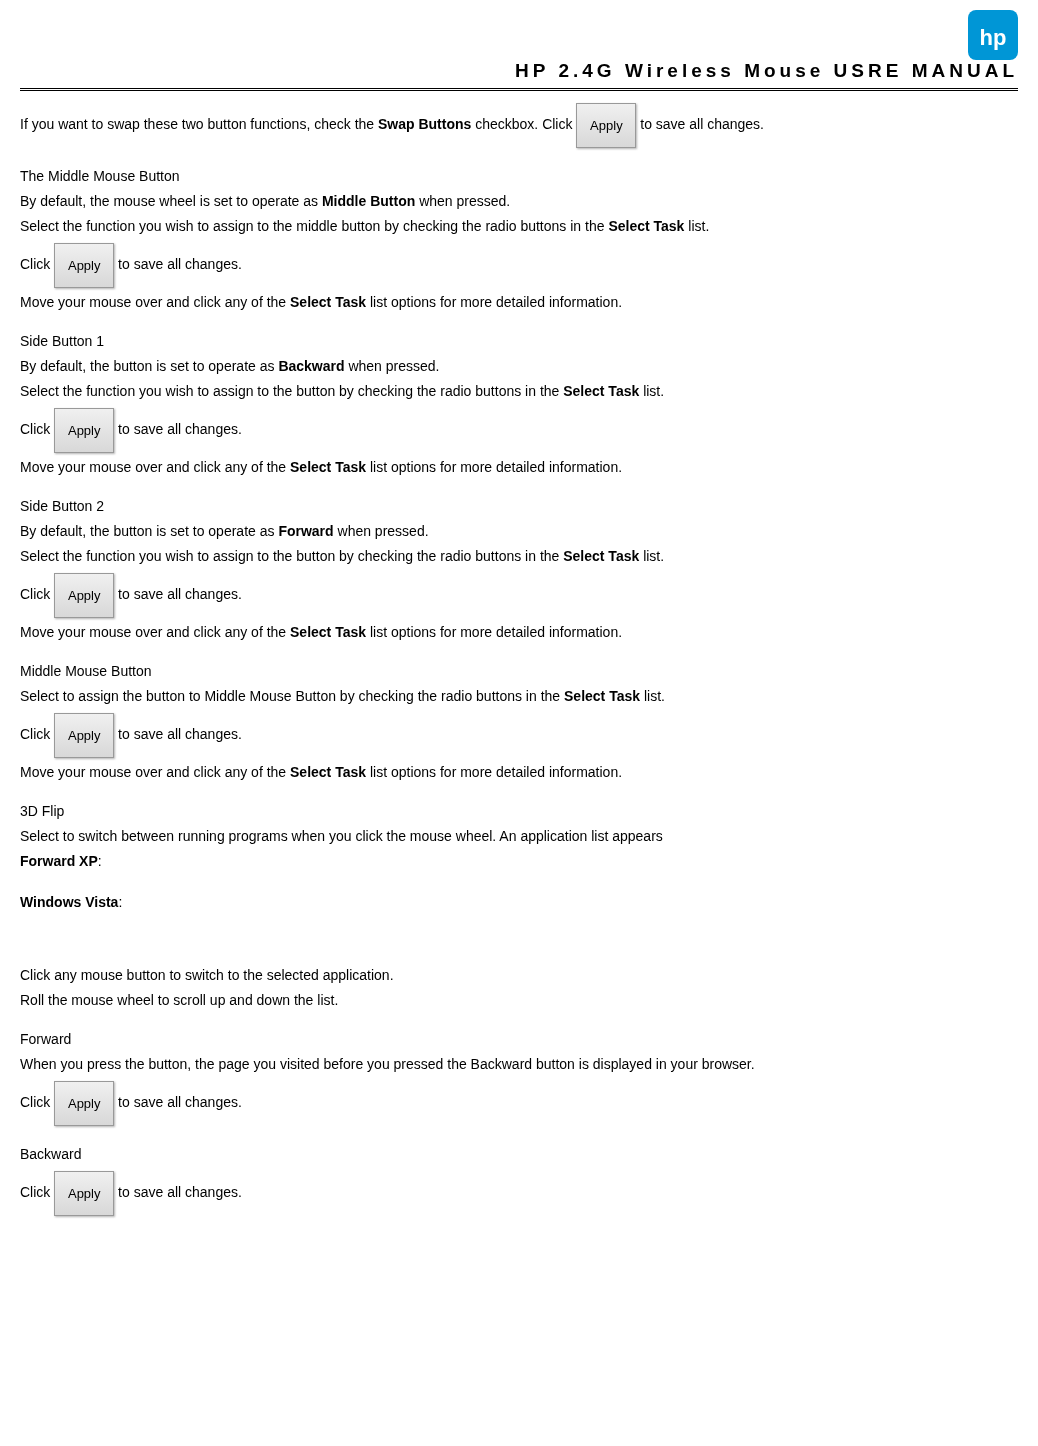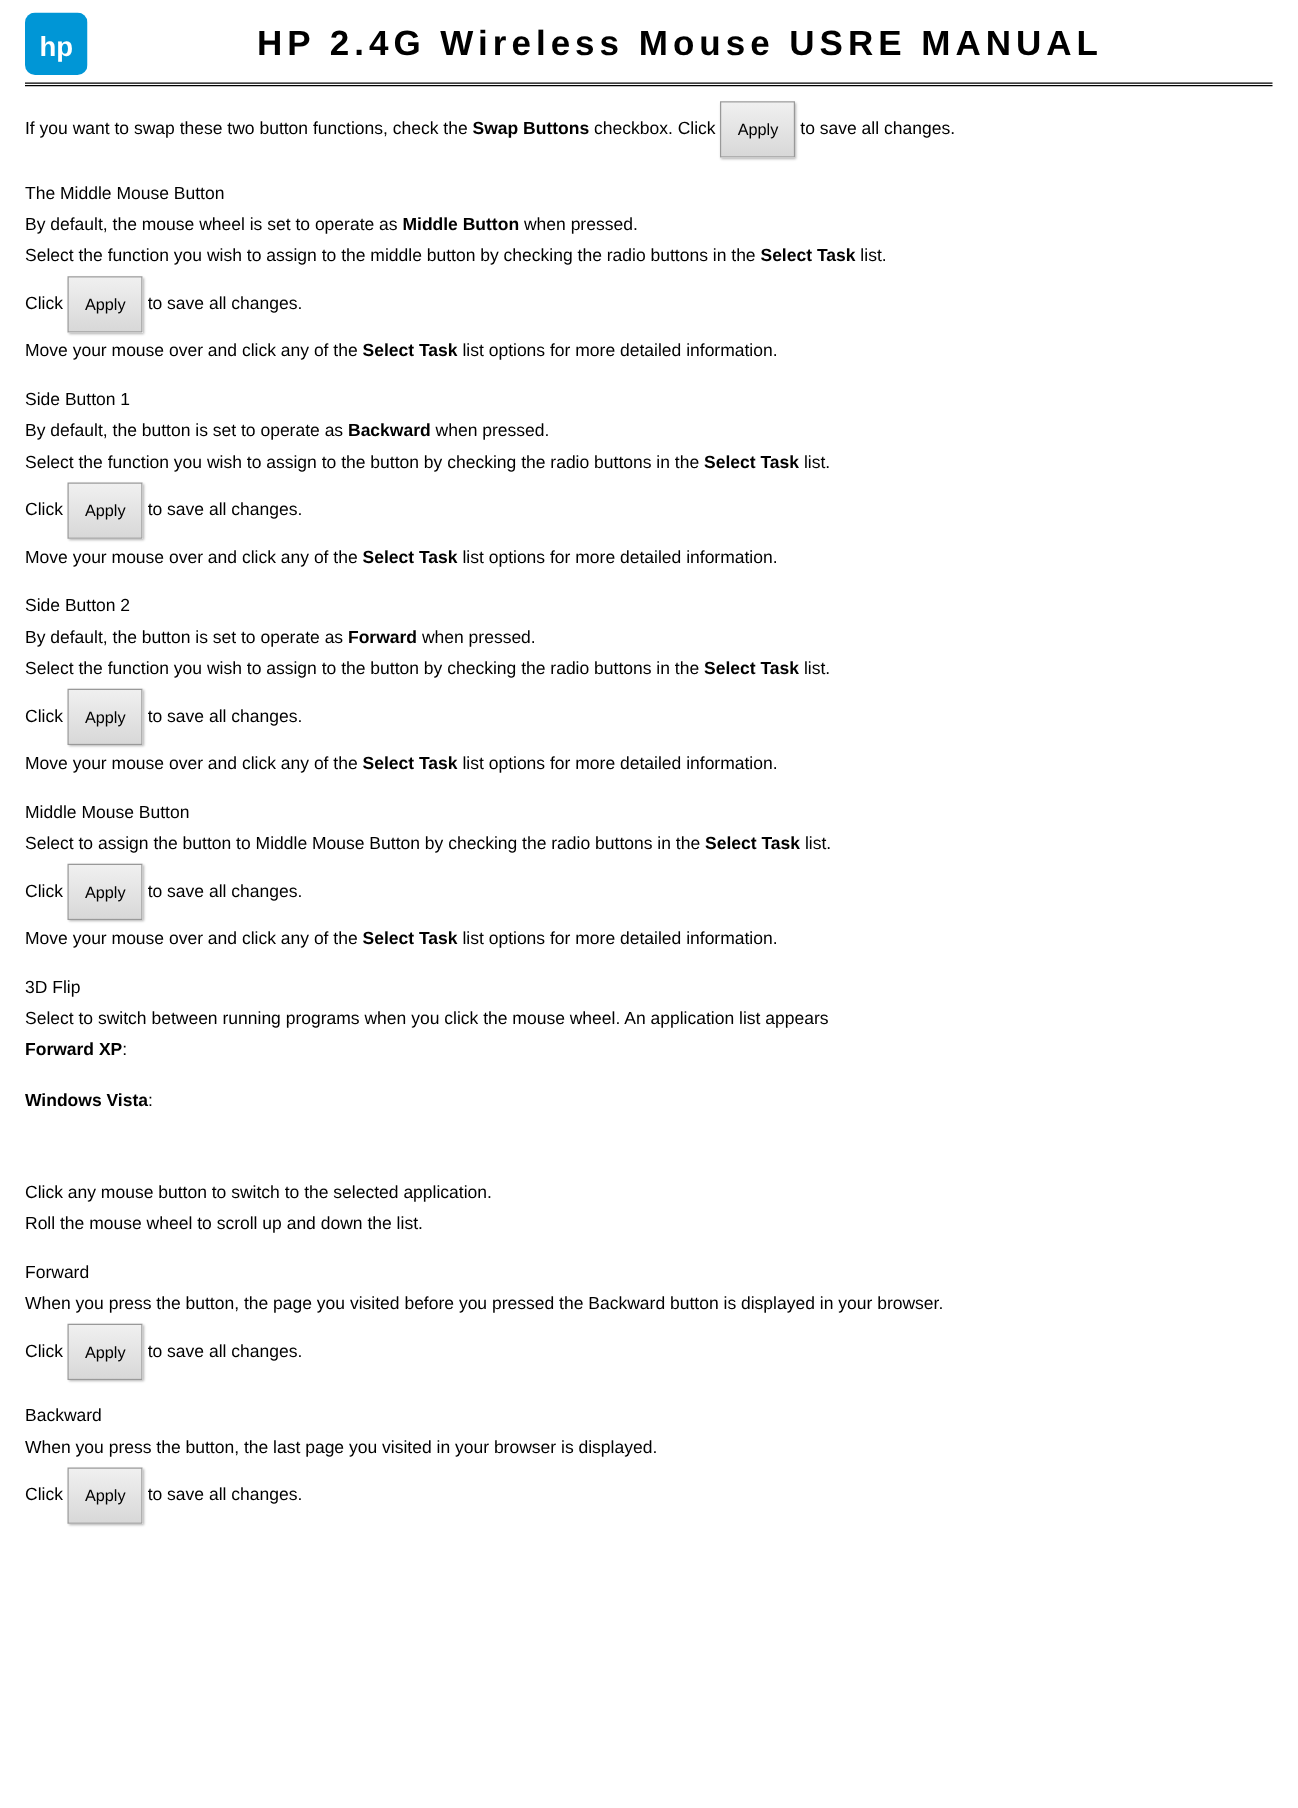--- a/index.html
+++ b/index.html
@@ -13,27 +13,28 @@
       font-size: 14px;
       background: #ffffff;
       color: #000000;
       width: 1038px;
       min-height: 1446px;
       padding: 10px 20px 20px 20px;
     }
 
     .header-area {
       display: flex;
-      align-items: center;
+      align-items: flex-end;
       margin-bottom: 6px;
+      flex-direction: column;
     }
 
     .page-title {
       text-align: center;
-      font-size: 28px;
+      font-size: 19px;
       font-weight: bold;
       letter-spacing: 4px;
       flex: 1;
       font-family: Arial, sans-serif;
     }
 
     .divider {
       border: none;
       border-top: 3px double #000;
       margin: 6px 0 12px 0;
@@ -155,17 +156,16 @@
 <div class="section">
   <p class="section-title">Forward</p>
   <p>When you press the button, the page you visited before you pressed the Backward button is displayed in your browser.</p>
   <p class="click-line">
     Click <button class="apply-btn">Apply</button> to save all changes.
   </p>
 </div>
 
 <div class="section">
   <p class="section-title">Backward</p>
-  <p>When you press the button, the last page you visited in your browser is displayed.</p>
   <p class="click-line">
     Click <button class="apply-btn">Apply</button> to save all changes.
   </p>
 </div>
 
 </body></html>

